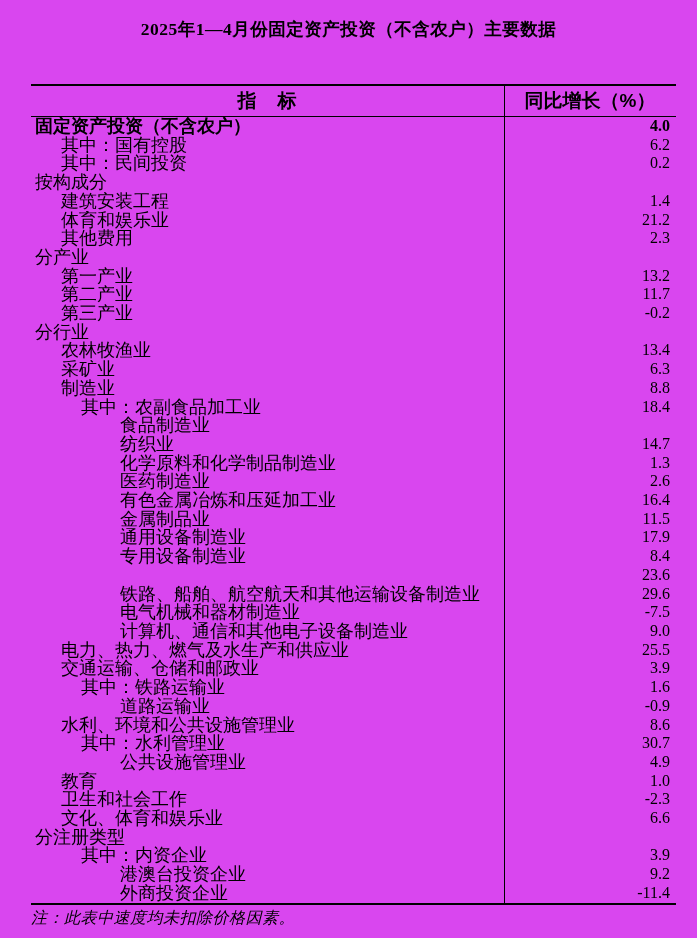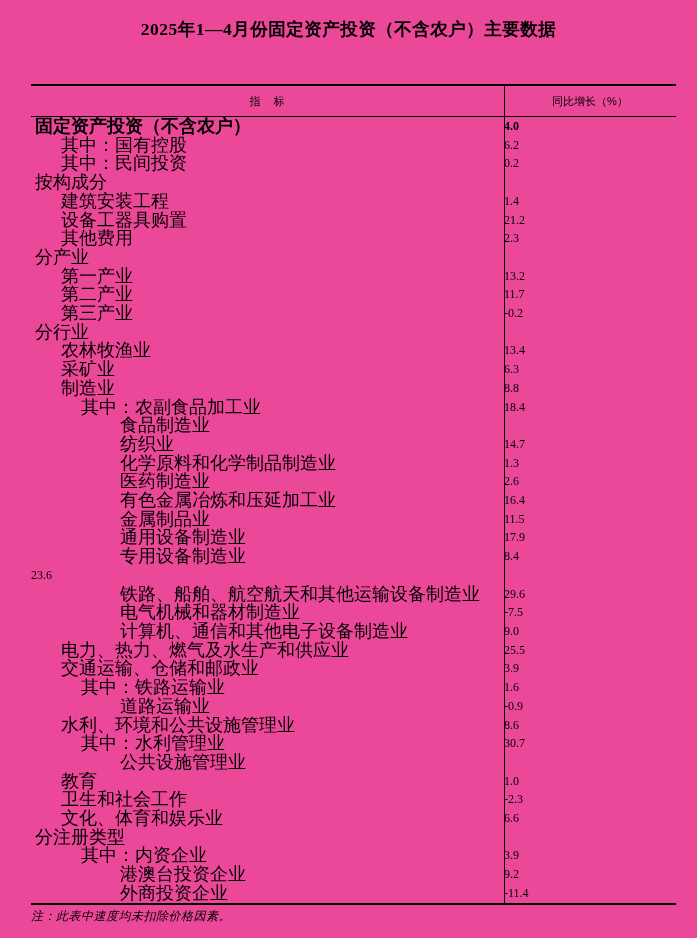--- a/index.html
+++ b/index.html
@@ -4,21 +4,21 @@
 <style>
   html, body {
     margin: 0;
     padding: 0;
     background: #ffffff;
   }
   .page {
     position: relative;
     width: 697px;
     height: 938px;
-    background: #ec4899;
+    background: #d946ef;
     color: #000;
     font-family: "Liberation Sans", sans-serif;
     overflow: hidden;
   }
   .title {
     position: absolute;
     top: 17px;
     left: 0;
     width: 100%;
     text-align: center;
@@ -46,22 +46,22 @@
   }
   .thead {
     display: flex;
     height: 30px;
     border-bottom: 1.5px solid #000;
   }
   .th {
     display: flex;
     align-items: center;
     justify-content: center;
-    font-size: 11px;
-    font-weight: normal;
+    font-size: 19px;
+    font-weight: bold;
   }
   .th-left  { width: 473px; letter-spacing: 1px; }
   .th-right { flex: 1; }
   .tbody { width: 100%; }
   .row {
     display: flex;
     align-items: center;
     height: 18.71px;
   }
   .row.bold { font-weight: bold; }
@@ -73,32 +73,33 @@
     overflow: hidden;
     line-height: 18.71px;
   }
   .indent-0 { padding-left: 4px;  }
   .indent-1 { padding-left: 30px; }
   .indent-2 { padding-left: 50px; }
   .indent-3 { padding-left: 89px; }
   .cell-value {
     flex: 1;
     box-sizing: border-box;
+    text-align: right;
     padding-right: 6px;
     font-family: "Liberation Serif", serif;
-    font-size: 12px;
+    font-size: 16px;
     line-height: 18.71px;
   }
   .footnote {
     position: absolute;
     left: 31px;
     top: 908px;
     font-family: "Liberation Serif", serif;
     font-style: italic;
-    font-size: 12px;
+    font-size: 16px;
     letter-spacing: 0.5px;
     white-space: nowrap;
   }
 </style>
 </head>
 <body>
 
 <div class="page">
   <div class="title">2025年1—4月份固定资产投资（不含农户）主要数据</div>
 
@@ -128,21 +129,21 @@
     <div class="cell-label indent-0">按构成分</div>
     <div class="cell-value"></div>
   </div>
 
   <div class="row">
     <div class="cell-label indent-1">建筑安装工程</div>
     <div class="cell-value">1.4</div>
   </div>
 
   <div class="row">
-    <div class="cell-label indent-1">设备工器具购置</div>
+    <div class="cell-label indent-1">体育和娱乐业</div>
     <div class="cell-value">21.2</div>
   </div>
 
   <div class="row">
     <div class="cell-label indent-1">其他费用</div>
     <div class="cell-value">2.3</div>
   </div>
 
   <div class="row">
     <div class="cell-label indent-0">分产业</div>
@@ -272,20 +273,21 @@
     <div class="cell-value">8.6</div>
   </div>
 
   <div class="row">
     <div class="cell-label indent-2">其中：水利管理业</div>
     <div class="cell-value">30.7</div>
   </div>
 
   <div class="row">
     <div class="cell-label indent-3">公共设施管理业</div>
+    <div class="cell-value">4.9</div>
   </div>
 
   <div class="row">
     <div class="cell-label indent-1">教育</div>
     <div class="cell-value">1.0</div>
   </div>
 
   <div class="row">
     <div class="cell-label indent-1">卫生和社会工作</div>
     <div class="cell-value">-2.3</div>

